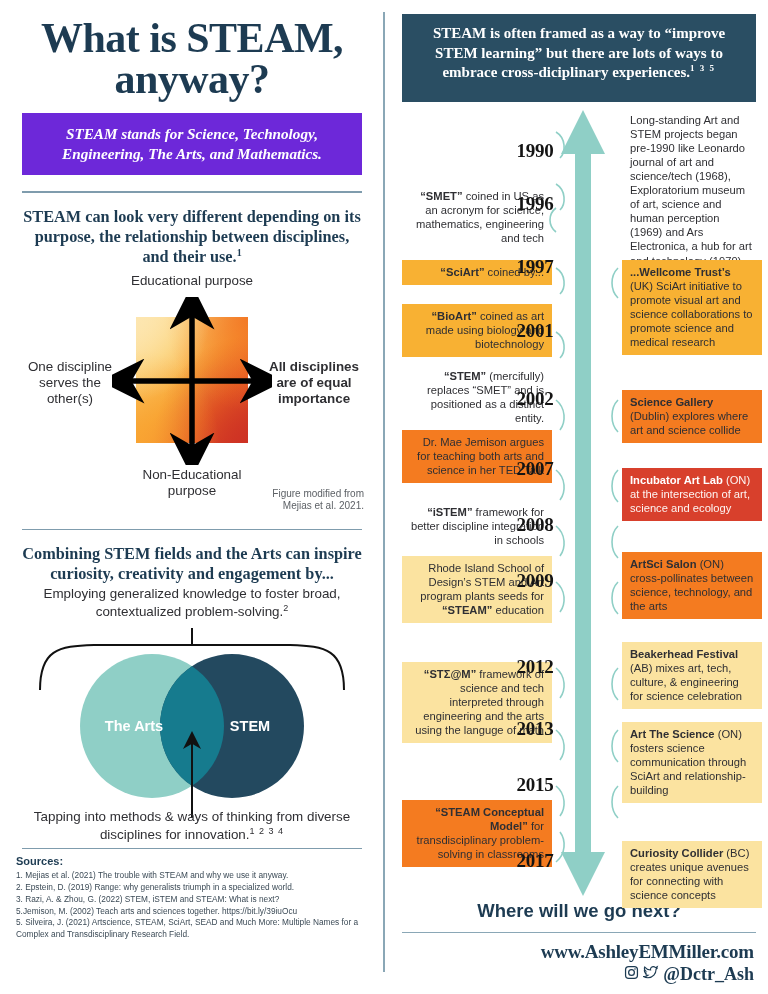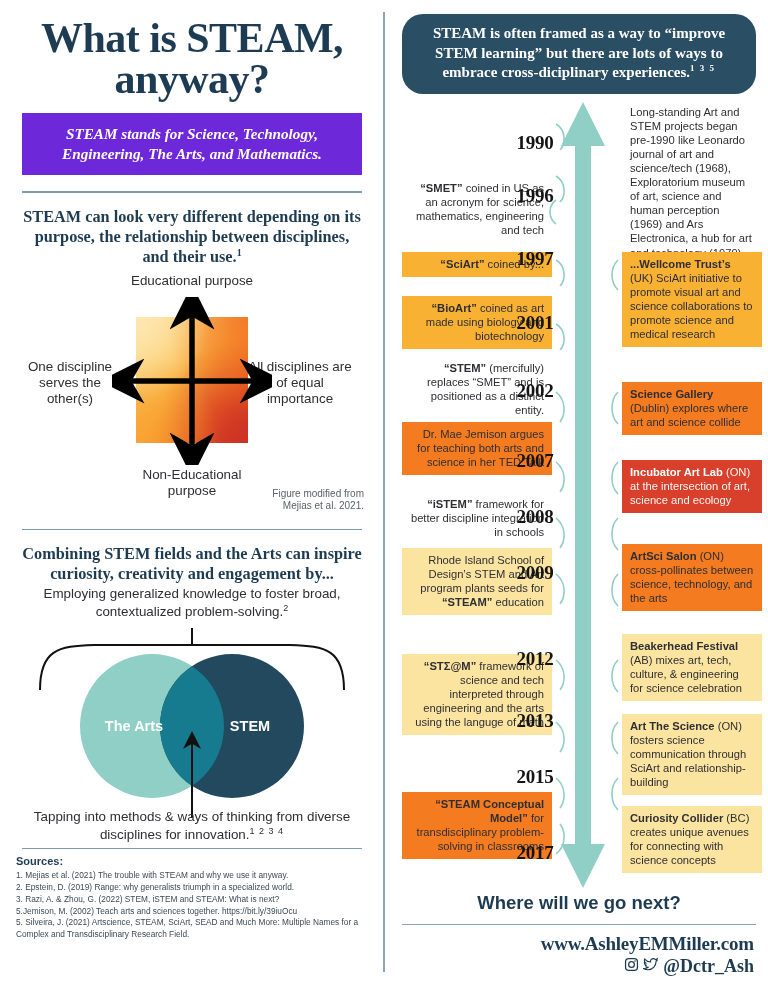--- a/index.html
+++ b/index.html
@@ -53,21 +53,21 @@
     padding: 0 4px;
   }
   .sec-head sup { font-size: 10px; vertical-align: super; }
 
   
   .quad-wrap { position: relative; width: 352px; height: 240px; margin-top: 6px; }
   .q-lab { position: absolute; font-size: 13.4px; line-height: 1.2; color: #2f2f33; text-align: center; }
   .q-top   { top: 0px;  left: 106px; width: 140px; }
   .q-bot   { bottom: 14px; left: 106px; width: 140px; }
   .q-left  { top: 86px; left: 2px;  width: 104px; }
-  .q-right { top: 86px; right: 16px; width: 104px; }
+  .q-right { top: 86px; right: 2px; width: 104px; font-weight: bold; }
   .q-square {
     position: absolute; left: 120px; top: 44px; width: 112px; height: 126px;
     background:
       linear-gradient(135deg,
         #fde6b0 0%, #fbd072 26%, #f8a83a 50%, #ef6f23 72%, #cd3223 100%);
   }
   .q-square::after {
     content: ""; position: absolute; inset: 0;
     background:
       radial-gradient(120% 120% at 0% 0%, rgba(253,230,176,0.95) 0%, rgba(253,230,176,0) 55%),
@@ -98,23 +98,22 @@
 
   
   .src-title { font-size: 11px; font-weight: bold; color: #1d3b52; margin-top: 6px; }
   .src-list { font-size: 8.3px; line-height: 1.42; color: #3b4a56; margin-top: 3px; }
 
   
   .r-banner {
     background: #2a4e63; color: #ffffff;
     font-family: "Liberation Serif", serif;
     font-weight: bold; font-size: 15px; line-height: 1.3;
-    text-align: center; padding: 10px 10px 11px 10px;
+    text-align: center; padding: 10px 10px 19px 10px;
     margin: 2px 4px 0 4px;
-    border-radius: 21px;
   }
   .r-banner sup { font-size: 9px; letter-spacing: 1.5px; }
 
   .timeline { position: relative; width: 370px; height: 790px; margin-top: 6px; }
   .tl-arrow { position: absolute; left: 153px; top: 0; }
 
   .tbox {
     position: absolute; padding: 5px 8px 6px 8px;
     font-size: 11.2px; line-height: 1.26; color: #2f2f33;
   }
@@ -258,21 +257,21 @@
         <div class="tbox left cream" style="top: 448px;">Rhode Island School of Design’s STEM and Art program plants seeds for <b>“STEAM”</b> education</div>
         <div class="tbox left cream" style="top: 554px;"><b>“STΣ@M”</b> framework of science and tech interpreted through engineering and the arts using the languge of math</div>
         <div class="tbox left orange" style="top: 692px;"><b>“STEAM Conceptual Model”</b> for transdisciplinary problem-solving in classrooms</div>
         <div class="tbox right plain" style="top: 0px;">Long-standing Art and STEM projects began pre-1990 like Leonardo journal of art and science/tech (1968), Exploratorium museum of art, science and human perception (1969) and Ars Electronica, a hub for art and technology (1979).</div>
         <div class="tbox right amber" style="top: 152px;"><b>...Wellcome Trust’s</b> (UK) SciArt initiative to promote visual art and science collaborations to promote science and medical research</div>
         <div class="tbox right orange" style="top: 282px;"><b>Science Gallery</b> (Dublin) explores where art and science collide</div>
         <div class="tbox right red" style="top: 360px;"><b>Incubator Art Lab</b> (ON) at the intersection of art, science and ecology</div>
         <div class="tbox right orange" style="top: 444px;"><b>ArtSci Salon</b> (ON) cross-pollinates between science, technology, and the arts</div>
         <div class="tbox right cream" style="top: 534px;"><b>Beakerhead Festival</b> (AB) mixes art, tech, culture, &amp; engineering for science celebration</div>
         <div class="tbox right cream" style="top: 614px;"><b>Art The Science</b> (ON) fosters science communication through SciArt and relationship-building</div>
-        <div class="tbox right cream" style="top: 706px;"><b>Curiosity Collider</b> (BC) creates unique avenues for connecting with science concepts</div>
+        <div class="tbox right cream" style="top: 733px;"><b>Curiosity Collider</b> (BC) creates unique avenues for connecting with science concepts</div>
         <div class="year" style="top: 32px;">1990</div>
         <div class="year" style="top: 85px;">1996</div>
         <div class="year" style="top: 148px;">1997</div>
         <div class="year" style="top: 212px;">2001</div>
         <div class="year" style="top: 280px;">2002</div>
         <div class="year" style="top: 350px;">2007</div>
         <div class="year" style="top: 406px;">2008</div>
         <div class="year" style="top: 462px;">2009</div>
         <div class="year" style="top: 548px;">2012</div>
         <div class="year" style="top: 610px;">2013</div>

